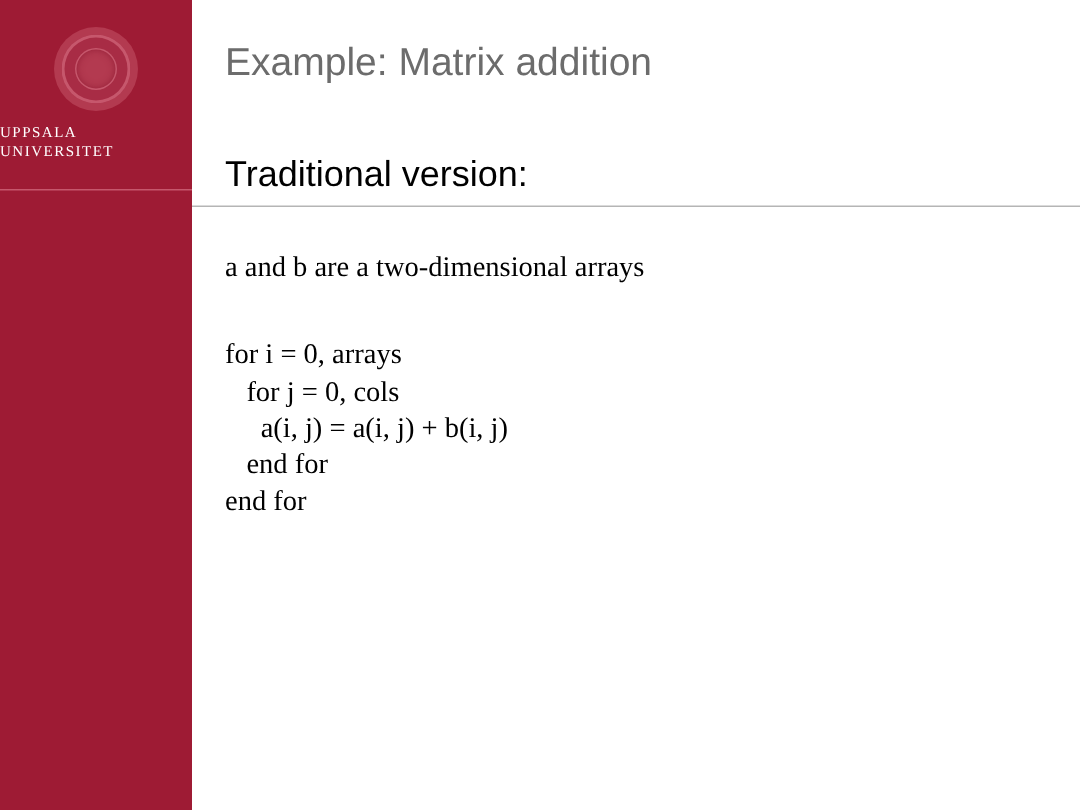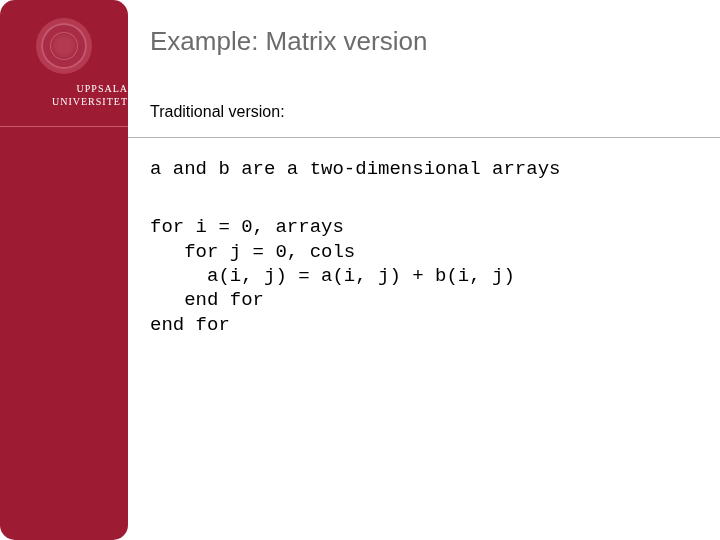--- a/index.html
+++ b/index.html
@@ -12,22 +12,21 @@
     overflow: hidden;
   }
   .sidebar {
     position: absolute;
     left: 0;
     top: 0;
     width: 128px;
     height: 540px;
     background: #9e1b34;
     color: #ffffff;
-    text-align: right;
-    border-radius: 15px;
+    text-align: left;
   }
   .seal {
     width: 56px;
     height: 56px;
     margin: 18px auto 8px auto;
     border-radius: 50%;
     background: #b33a50;
     position: relative;
     overflow: hidden;
   }
@@ -63,26 +62,26 @@
     top: 26px;
     width: 540px;
   }
   .slide-title {
     font-size: 26px;
     font-weight: 400;
     color: #6c6c6c;
     margin: 0 0 46px 0;
   }
   .subtitle {
-    font-size: 16px;
+    font-size: 24px;
     color: #000000;
     margin: 0 0 36px 0;
   }
   .code {
-    font-family: Liberation Mono, monospace;
+    font-family: Liberation Serif, serif;
     font-size: 19px;
     line-height: 1.28;
     color: #000000;
     white-space: pre;
     margin: 0 0 34px 0;
   }
   .bottom-hr {
     position: absolute;
     left: 0;
     right: 0;
@@ -99,21 +98,21 @@
   <div class="uni-name">
     <span>UPPSALA</span><br>
     <span>UNIVERSITET</span>
   </div>
   <hr class="sidebar-hr">
 </div>
 
 <hr class="bottom-hr" style="left:128px;">
 
 <div class="content">
-  <h1 class="slide-title">Example: Matrix  version</h1>
+  <h1 class="slide-title">Example: Matrix  addition</h1>
   <p class="subtitle">Traditional version:</p>
   <pre class="code">a and b are a two-dimensional arrays</pre>
   <pre class="code"><span>for i = 0, arrays</span>
 <span>   for j = 0, cols</span>
 <span>     a(i, j) = a(i, j) + b(i, j)</span>
 <span>   end for</span>
 <span>end for</span></pre>
 </div>
 
 </body></html>

